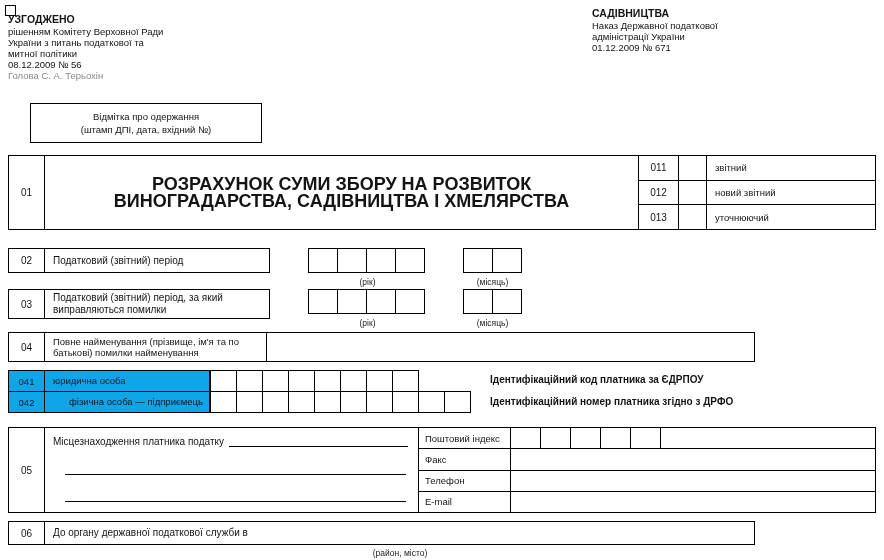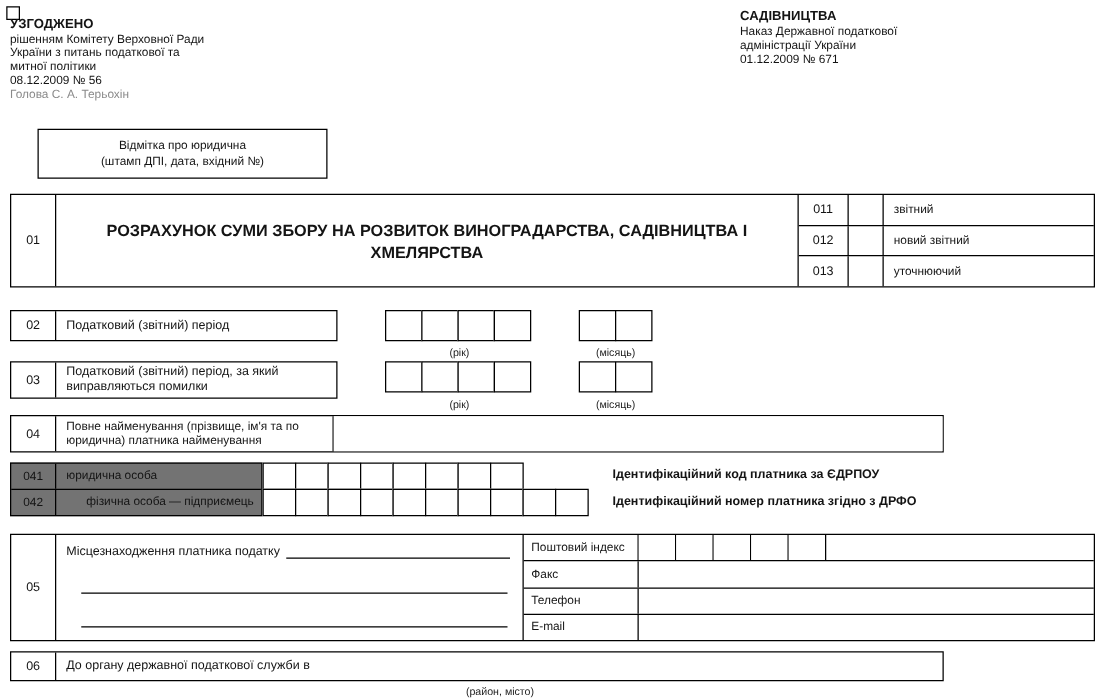--- a/index.html
+++ b/index.html
@@ -13,34 +13,34 @@
   .cell { border-right:1px solid #000; }
   .code { display:flex; align-items:center; justify-content:center; font-size:10px; }
   .label-cell { display:flex; align-items:center; padding-left:8px; padding-right:6px; font-size:10px; line-height:12px; }
   .label-cell.sm { font-size:9.5px; line-height:11.5px; }
   .field { background:#fff; }
   .hdr { font-size:9.5px; line-height:11px; }
   .hdr-title { font-weight:bold; font-size:10.5px; margin-bottom:1px; }
   .muted { color:#8a8a8a; }
   .receipt { border:1px solid #000; display:flex; flex-direction:column; align-items:center; justify-content:center; font-size:9.5px; line-height:13px; text-align:center; }
   .corner-mark { border:1px solid #000; }
-  .title-cell { display:flex; align-items:center; justify-content:center; text-align:center; font-weight:bold; font-size:13px; line-height:17px; padding:0 28px; }
+  .title-cell { display:flex; align-items:center; justify-content:center; text-align:center; font-weight:bold; font-size:18px; line-height:17px; padding:0 28px; }
   .types { display:flex; flex-direction:column; }
   .type-row { flex:1; display:flex; border-bottom:1px solid #000; }
   .type-row:last-child { border-bottom:none; }
   .t-code { width:40px; border-right:1px solid #000; display:flex; align-items:center; justify-content:center; font-size:10px; }
   .t-check { width:28px; border-right:1px solid #000; }
   .t-label { flex:1; display:flex; align-items:center; padding-left:8px; font-size:9.5px; }
   .caption { font-size:8.5px; text-align:center; color:#222; }
   .note { font-size:10px; font-weight:bold; white-space:nowrap; }
   .boxgroup { display:flex; }
   .boxgroup .box { flex:0 0 auto; width:30px; height:100%; border:1px solid #000; margin-left:-1px; background:#fff; }
   .boxgroup .box:first-child { margin-left:0; }
   .boxgroup.narrow .box { width:27px; }
-  .stack { border:1px solid #000; display:flex; flex-direction:column; background:#737373; }
+  .stack { border:1px solid #000; display:flex; flex-direction:column; background:#0ea5e9; }
   .stack-row { flex:1; display:flex; border-bottom:1px solid #000; }
   .stack-row:last-child { border-bottom:none; }
   .addr { border-right:1px solid #000; padding:7px 10px 10px 8px; display:flex; flex-direction:column; justify-content:space-between; }
   .addr-line1 { display:flex; align-items:flex-end; font-size:10px; }
   .addr-line1 .uline { flex:1; border-bottom:1px solid #000; height:12px; margin-left:5px; }
   .addr .uline-full { border-bottom:1px solid #000; height:16px; margin-left:12px; margin-right:2px; }
   .contacts { display:flex; flex-direction:column; }
   .c-row { flex:1; display:flex; border-bottom:1px solid #000; }
   .c-row:last-child { border-bottom:none; }
   .c-label { width:92px; border-right:1px solid #000; display:flex; align-items:center; padding-left:6px; font-size:9.5px; }
@@ -65,21 +65,21 @@
   </div>
 
   <div class="abs hdr" style="left:592px;top:8px;width:250px;">
     <div class="hdr-title">САДІВНИЦТВА</div>
     <div>Наказ Державної податкової</div>
     <div>адміністрації України</div>
     <div>01.12.2009 № 671</div>
   </div>
 
   <div class="abs receipt" style="left:30px;top:103px;width:232px;height:40px;">
-    <div>Відмітка про юридична</div>
+    <div>Відмітка про одержання</div>
     <div>(штамп ДПІ, дата, вхідний №)</div>
   </div>
 
   <div class="abs row" style="left:8px;top:155px;width:868px;height:75px;">
     <div class="cell code" style="width:36px;">01</div>
     <div class="cell title-cell" style="flex:1;">РОЗРАХУНОК СУМИ ЗБОРУ НА РОЗВИТОК ВИНОГРАДАРСТВА, САДІВНИЦТВА І ХМЕЛЯРСТВА</div>
     <div class="types" style="width:236px;">
       <div class="type-row">
         <div class="t-code">011</div>
         <div class="t-check"></div>
@@ -127,21 +127,21 @@
     </div>
   <div class="abs caption" style="left:308px;top:318px;width:119px;">(рік)</div>
   <div class="abs boxgroup" style="left:463px;top:289px;height:25px;">
       <span class="box"></span>
       <span class="box"></span>
     </div>
   <div class="abs caption" style="left:463px;top:318px;width:59px;">(місяць)</div>
 
   <div class="abs row" style="left:8px;top:332px;width:747px;height:30px;">
     <div class="cell code" style="width:36px;">04</div>
-    <div class="cell label-cell sm" style="width:222px;">Повне найменування (прізвище, ім'я та по юридична) платника найменування</div>
+    <div class="cell label-cell sm" style="width:222px;">Повне найменування (прізвище, ім'я та по батькові) помилки найменування</div>
     <div class="field" style="flex:1;"></div>
   </div>
 
   <div class="abs stack" style="left:8px;top:370px;width:202px;height:43px;">
     <div class="stack-row">
       <div class="code" style="width:36px;border-right:1px solid #000;font-size:9.5px;">041</div>
       <div class="label-cell sm" style="flex:1;">юридична особа</div>
     </div>
     <div class="stack-row">
       <div class="code" style="width:36px;border-right:1px solid #000;font-size:9.5px;">042</div>

